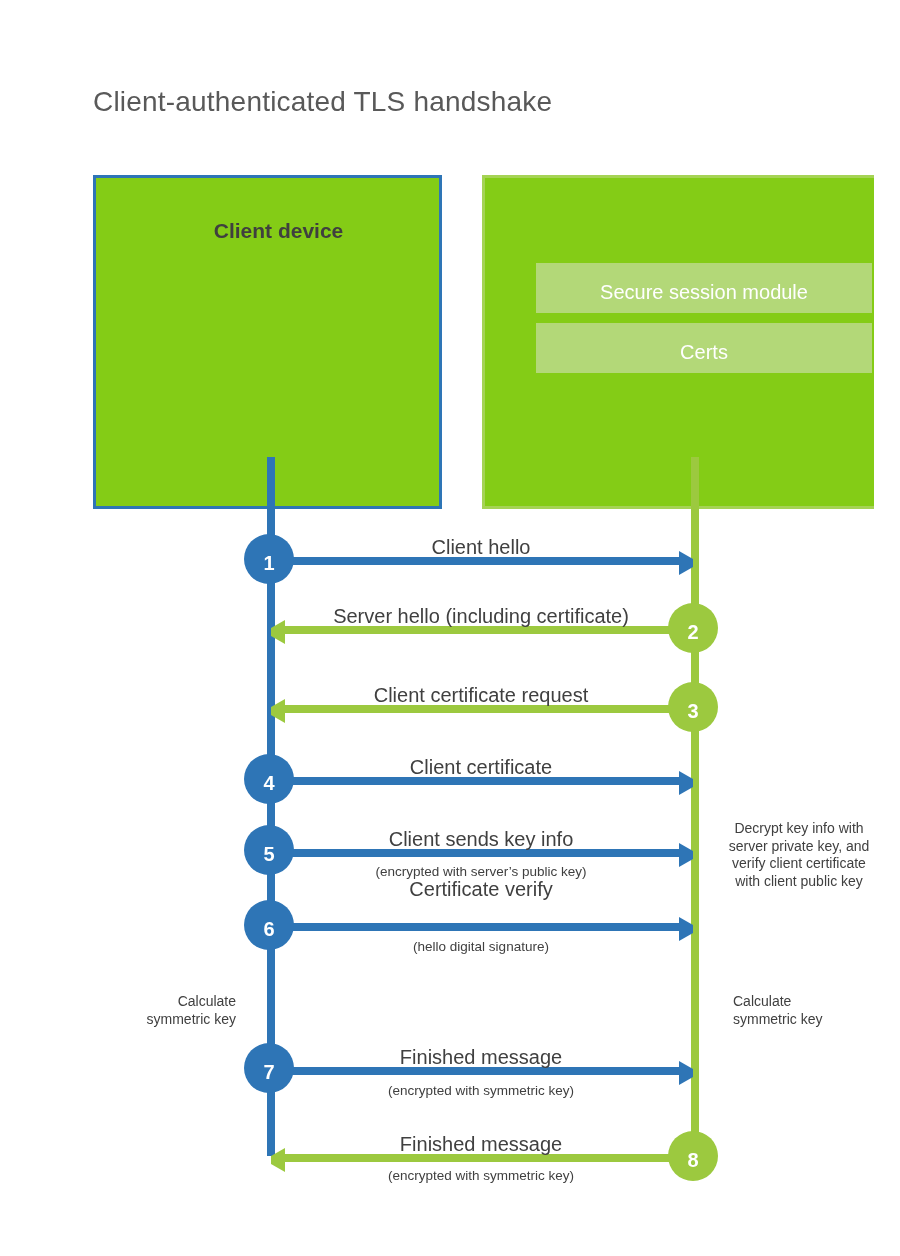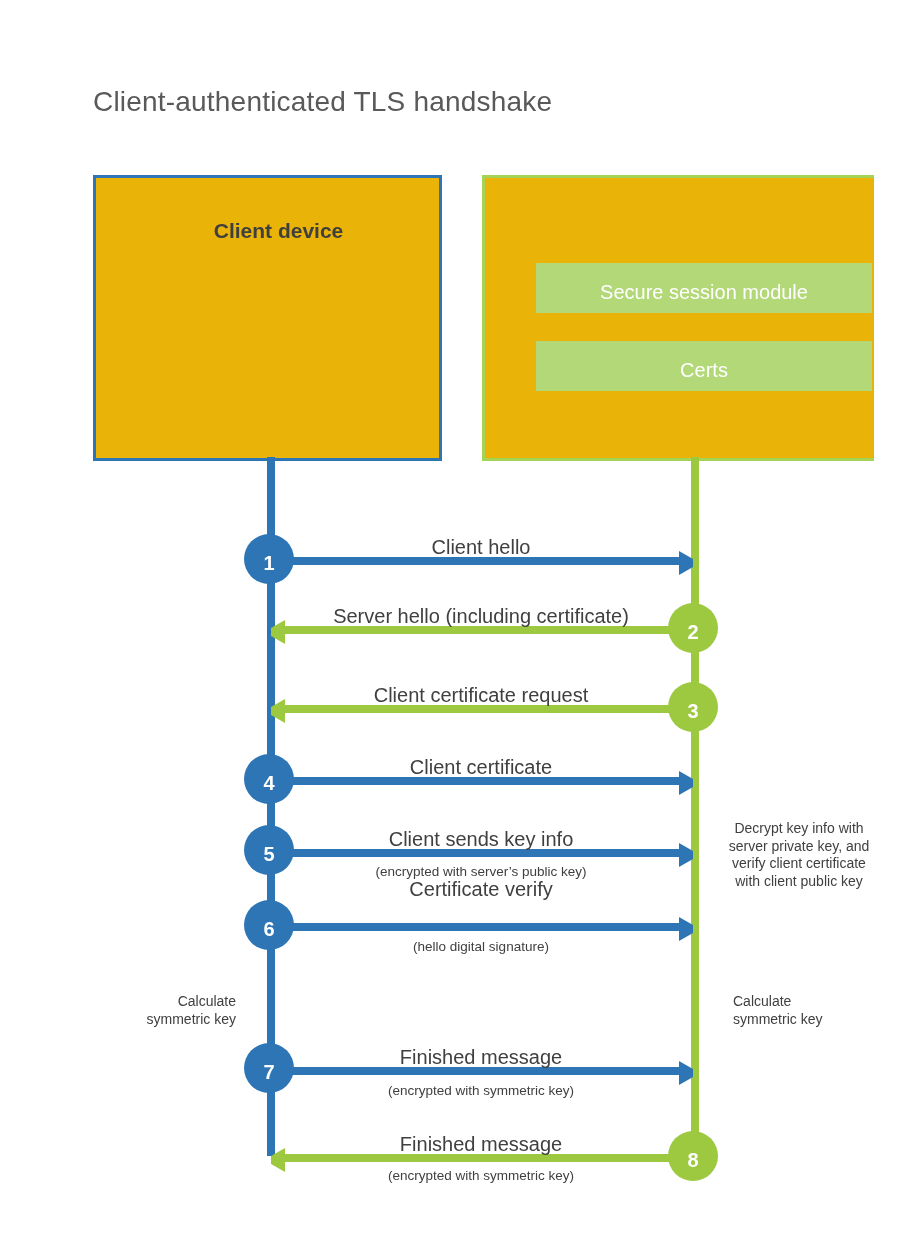--- a/index.html
+++ b/index.html
@@ -11,21 +11,21 @@
     --ink:#404040;
     --title-gray:#595959;
   }
   *{margin:11px;padding:4px;box-sizing:border-box;}
   body{background:#fff;font-family:"Liberation Sans","DejaVu Sans",sans-serif;}
   .canvas{position:relative;width:900px;height:1256px;background:#fff;overflow:hidden;}
 
   .page-title{position:absolute;left:37px;top:30px;font-size:28px;font-weight:300;color:var(--title-gray);letter-spacing:.2px;}
 
   
-  .actor-box{position:absolute;top:123px;height:286px;background:#eab308;}
+  .actor-box{position:absolute;top:123px;height:334px;background:#84cc16;}
   .actor-box.client{left:41px;width:349px;border:3px solid var(--blue);}
   .actor-box.server{left:430px;width:425px;border:3px solid var(--green-border);}
   .actor-title{position:absolute;top:26px;left:0;width:100%;text-align:center;font-size:21px;font-weight:bold;color:#3F3F3F;}
   .client-app{position:absolute;left:34px;top:73px;width:277px;height:176px;background:var(--blue-fill);
     border:1px dashed #a9c8e8;display:flex;align-items:center;justify-content:center;
     color:#fff;font-size:20px;text-align:center;white-space:pre-line;line-height:1.4;}
   .server-bar{position:absolute;left:40px;width:336px;height:50px;background:var(--green-fill);
     color:#fff;font-size:20px;text-align:center;line-height:50px;}
 
   
@@ -63,21 +63,21 @@
 <div class="canvas">
 
   <div class="page-title">Client-authenticated TLS handshake</div>
 
   <div class="actor-box client">
     <div class="actor-title">Client device</div>
   </div>
 
   <div class="actor-box server">
     <div class="server-bar" style="top:74px">Secure session module</div>
-    <div class="server-bar" style="top:152px">Certs</div>
+    <div class="server-bar" style="top:134px">Certs</div>
   </div>
 
   <div class="lifeline blue"></div>
   <div class="lifeline green"></div>
 
   <div>
     <div class="hline blue" style="left:217px;top:505px;width:412px"></div>
     <div class="ahead right" style="left:627px;top:499px"></div>
     <div class="slabel" style="top:480px">Client hello</div>
     <div class="circle blue" style="left:192px;top:482px">1</div>

